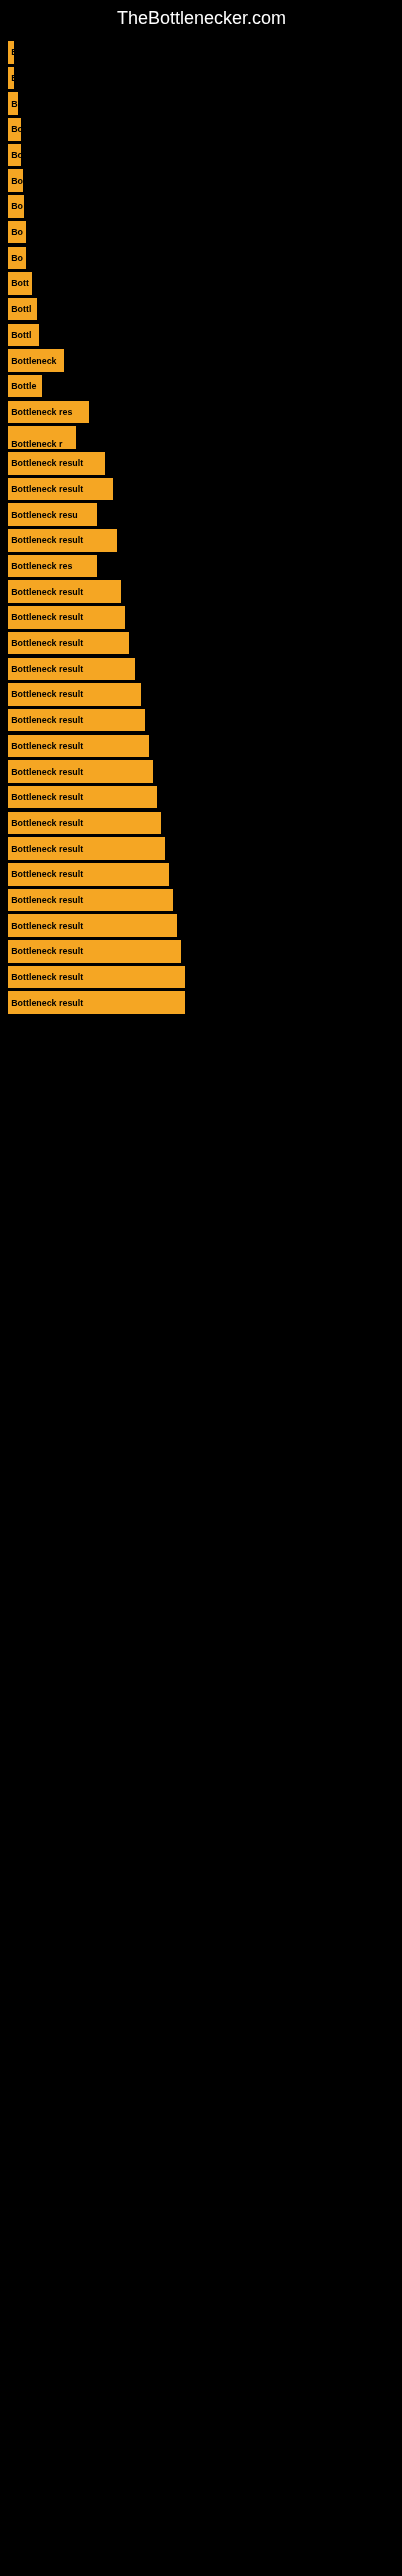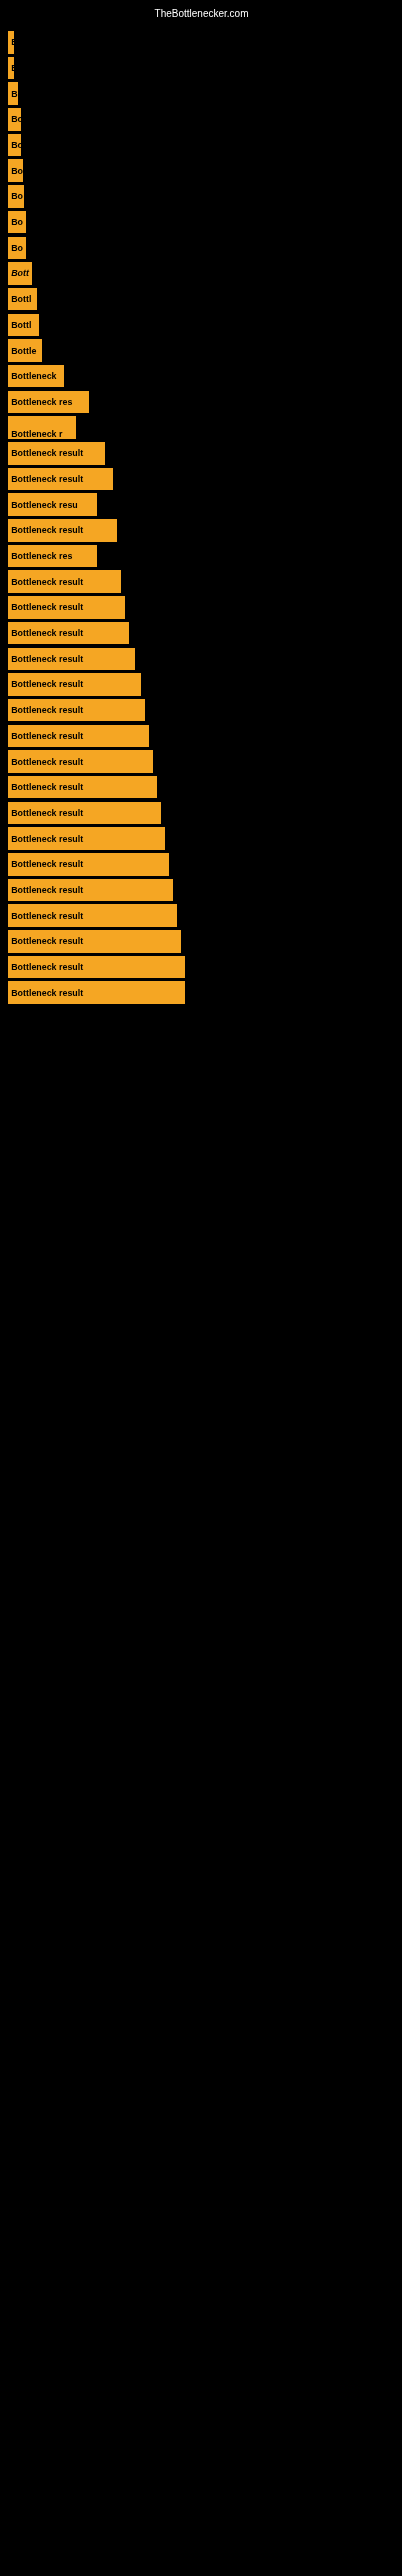--- a/index.html
+++ b/index.html
@@ -11,21 +11,21 @@
     body {
       background-color: #000;
       width: 403px;
       min-height: 2576px;
       font-family: Arial, sans-serif;
       position: relative;
     }
 
     .site-title {
       color: #fff;
-      font-size: 10px;
+      font-size: 18px;
       text-align: center;
       padding: 8px 0 12px 0;
       font-weight: normal;
     }
 
     .bars-container {
       display: flex;
       flex-direction: column;
       gap: 0px;
       padding: 0 8px;
@@ -100,45 +100,45 @@
         <div class="bar" style="width: 17.7px;">
           <span class="bar-label">Bo</span>
         </div>
       </div>
       <div class="bar-row">
         <div class="bar" style="width: 17.7px;">
           <span class="bar-label">Bo</span>
         </div>
       </div>
       <div class="bar-row">
-        <div class="bar" style="width: 24px; font-style: italic;">
+        <div class="bar" style="width: 24px;">
           <span class="bar-label">Bott</span>
         </div>
       </div>
       <div class="bar-row">
         <div class="bar" style="width: 29px;">
           <span class="bar-label">Bottl</span>
         </div>
       </div>
       <div class="bar-row">
         <div class="bar" style="width: 31px;">
           <span class="bar-label">Bottl</span>
         </div>
       </div>
       <div class="bar-row">
+        <div class="bar" style="width: 56px;">
+          <span class="bar-label">Bottleneck</span>
+        </div>
+      </div>
+      <div class="bar-row">
         <div class="bar" style="width: 34px;">
           <span class="bar-label">Bottle</span>
         </div>
       </div>
       <div class="bar-row">
-        <div class="bar" style="width: 56px;">
-          <span class="bar-label">Bottleneck</span>
-        </div>
-      </div>
-      <div class="bar-row">
         <div class="bar" style="width: 81px;">
           <span class="bar-label">Bottleneck res</span>
         </div>
       </div>
       <div class="bar-row">
         <div class="bar" style="width: 68px; align-items: flex-end;">
           <span class="bar-label">Bottleneck r</span>
         </div>
       </div>
       <div class="bar-row">

